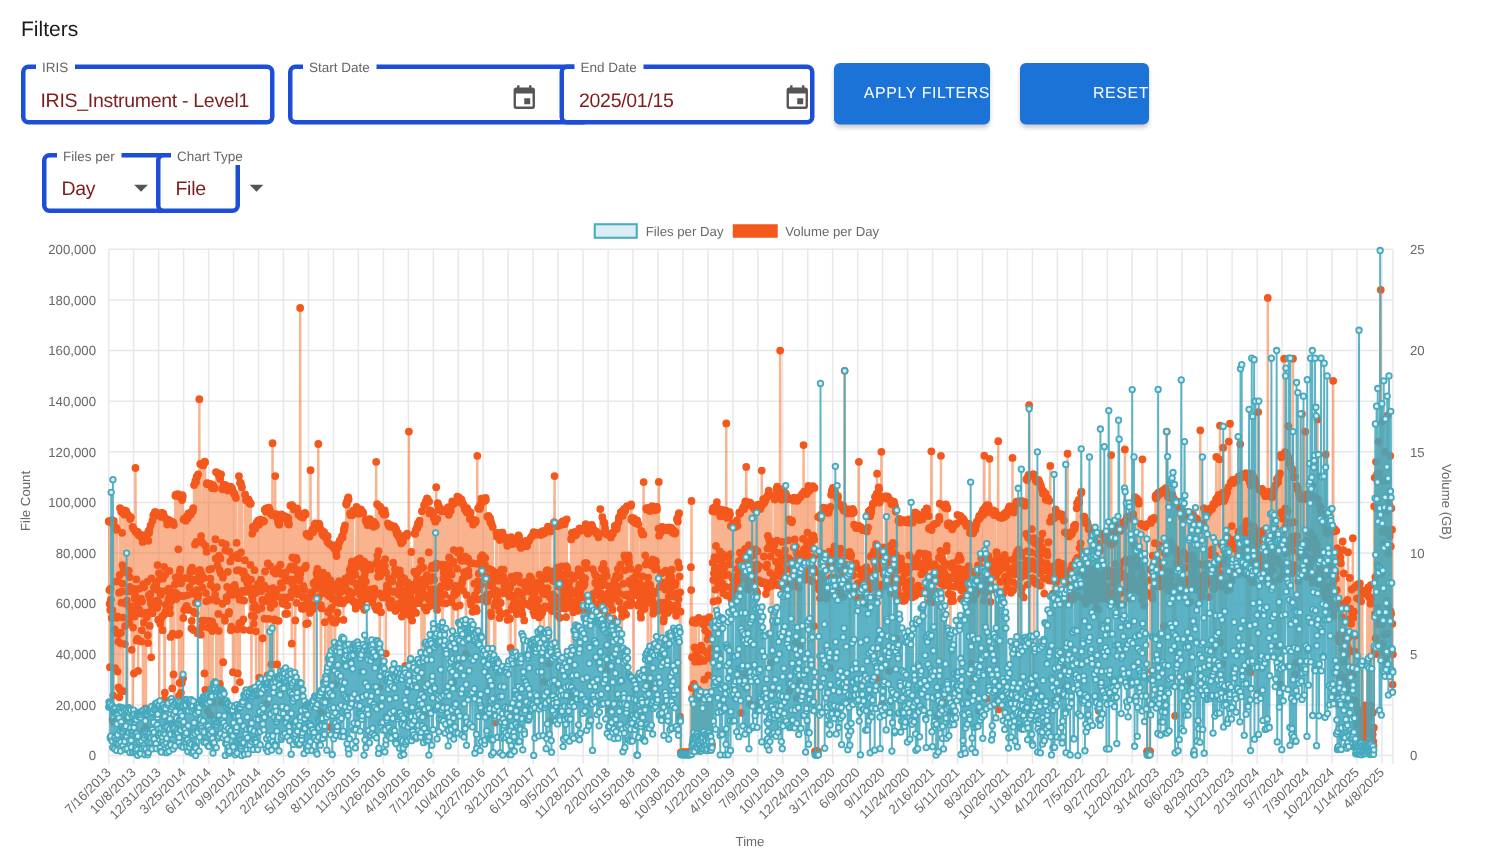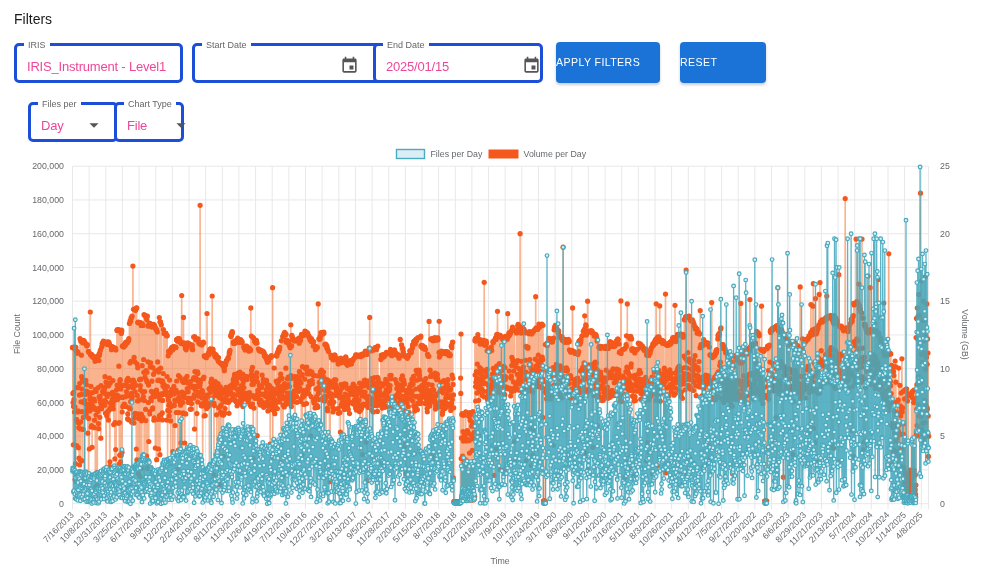--- a/index.html
+++ b/index.html
@@ -1,22 +1,22 @@
 <!DOCTYPE html>
 <html><head><meta charset="utf-8">
 <style>
 html,body{margin:0;padding:0;background:#fff;width:1000px;height:574px;overflow:hidden;
 font-family:"Liberation Sans",sans-serif;-webkit-font-smoothing:antialiased;}
 .abs{position:absolute;}
 h1{position:absolute;left:14px;top:11px;margin:0;font-size:14px;font-weight:400;color:#1a1a1a;letter-spacing:0}
 .fbox{position:absolute;border:3px solid #1d4ed8;border-radius:5px;height:40px;box-sizing:border-box;background:#fff}
 .flabel{position:absolute;top:-6px;left:7px;background:#fff;padding:0 4px;font-size:9px;color:#666;line-height:11px;white-space:nowrap}
-.fval{position:absolute;left:10px;top:0;height:41px;line-height:41px;font-size:13px;letter-spacing:-.2px;color:#ec4899;white-space:nowrap}
+.fval{position:absolute;left:10px;top:0;height:41px;line-height:41px;font-size:13px;letter-spacing:-.2px;color:#7f1d1d;white-space:nowrap}
 .btn{position:absolute;top:42px;height:41px;background:#1b73d8;border-radius:4px;color:#fff;
-font-size:10.6px;font-weight:500;letter-spacing:.4px;text-align:left;line-height:41px;
+font-size:10.6px;font-weight:500;letter-spacing:.4px;text-align:right;line-height:41px;
 box-shadow:0 2px 3px rgba(0,0,0,0.2)}
 .icon{position:absolute;top:10px}
 </style></head>
 <body>
 <h1>Filters</h1>
 
 <div class="fbox" style="left:14px;top:43px;width:169px">
   <span class="flabel">IRIS</span>
   <span class="fval">IRIS_Instrument - Level1</span>
 </div>
@@ -40,21 +40,21 @@
 <div class="btn" style="left:680px;width:86px">RESET FILTERS</div>
 
 <div class="fbox" style="left:28px;top:102px;width:90px">
   <span class="flabel">Files per</span>
   <span class="fval">Day</span>
   <svg class="icon" style="left:52px;top:9px" width="22" height="22" viewBox="0 0 24 24" fill="#555">
       <path d="M7 10l5 5 5-5z"></path>
     </svg>
 </div>
 
-<div class="fbox" style="left:114px;top:102px;width:70px">
+<div class="fbox" style="left:104px;top:102px;width:56px">
   <span class="flabel">Chart Type</span>
   <span class="fval">File</span>
   <svg class="icon" style="left:53px;top:9px" width="22" height="22" viewBox="0 0 24 24" fill="#555">
       <path d="M7 10l5 5 5-5z"></path>
     </svg>
 </div>
 
 <div class="abs" style="left:0;top:0">
 <svg id="chart" width="1000" height="574" viewBox="0 0 1000 574" font-family="Liberation Sans, sans-serif">
       <path d="M72.5 166.2V509.2M89.1 166.2V509.2M105.8 166.2V509.2M122.4 166.2V509.2M139.1 166.2V509.2M155.7 166.2V509.2M172.4 166.2V509.2M189.0 166.2V509.2M205.6 166.2V509.2M222.3 166.2V509.2M238.9 166.2V509.2M255.6 166.2V509.2M272.2 166.2V509.2M288.9 166.2V509.2M305.5 166.2V509.2M322.1 166.2V509.2M338.8 166.2V509.2M355.4 166.2V509.2M372.1 166.2V509.2M388.7 166.2V509.2M405.4 166.2V509.2M422.0 166.2V509.2M438.6 166.2V509.2M455.3 166.2V509.2M471.9 166.2V509.2M488.6 166.2V509.2M505.2 166.2V509.2M521.8 166.2V509.2M538.5 166.2V509.2M555.1 166.2V509.2M571.8 166.2V509.2M588.4 166.2V509.2M605.1 166.2V509.2M621.7 166.2V509.2M638.3 166.2V509.2M655.0 166.2V509.2M671.6 166.2V509.2M688.3 166.2V509.2M704.9 166.2V509.2M721.6 166.2V509.2M738.2 166.2V509.2M754.8 166.2V509.2M771.5 166.2V509.2M788.1 166.2V509.2M804.8 166.2V509.2M821.4 166.2V509.2M838.1 166.2V509.2M854.7 166.2V509.2M871.3 166.2V509.2M888.0 166.2V509.2M904.6 166.2V509.2M921.3 166.2V509.2M928.6 166.2V509.2M72.5 166.20H928.6M72.5 199.95H928.6M72.5 233.70H928.6M72.5 267.45H928.6M72.5 301.20H928.6M72.5 334.95H928.6M72.5 368.70H928.6M72.5 402.45H928.6M72.5 436.20H928.6M72.5 469.95H928.6M72.5 503.70H928.6" stroke="#e8e8eb" stroke-width="1" fill="none"></path>

